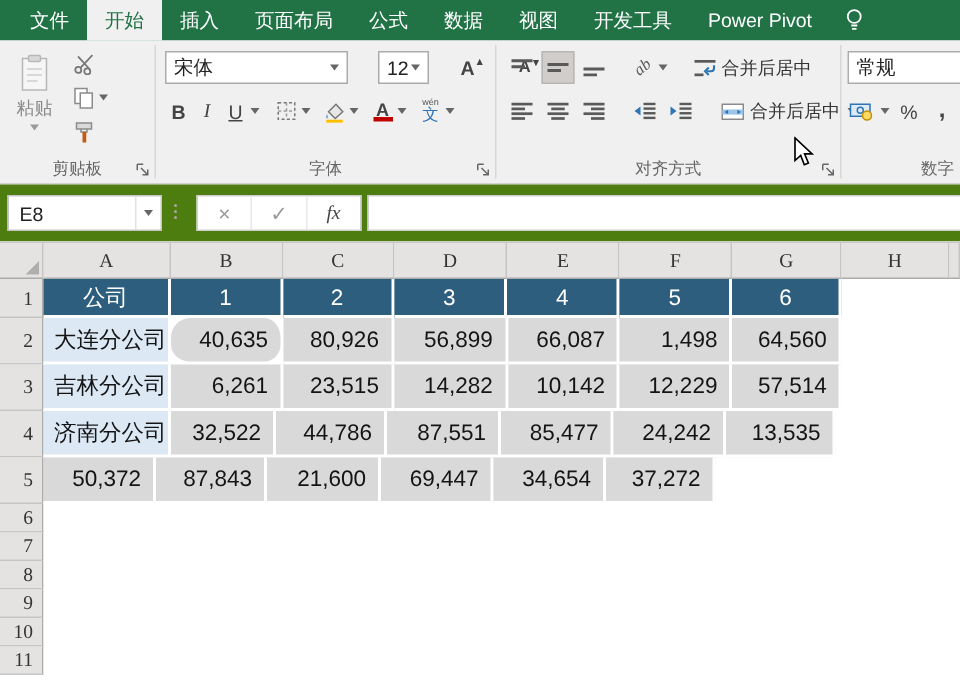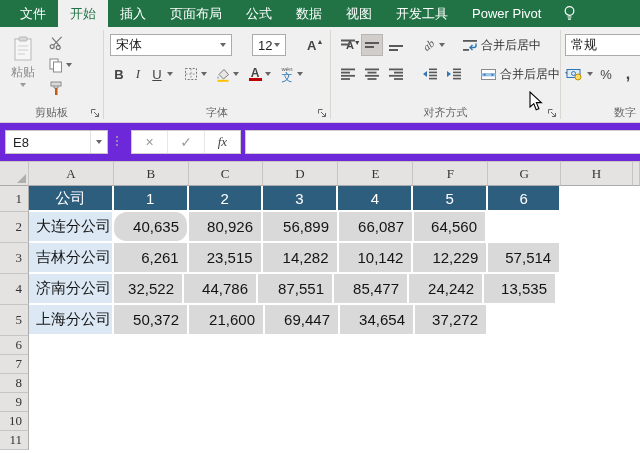--- a/index.html
+++ b/index.html
@@ -35,21 +35,21 @@
   .phon{display:flex;flex-direction:column;align-items:center;line-height:1;}
   .phon .py{font-size:6px;color:#555;}
   .phon .zi{font-size:11px;color:#2E75B6;}
   .pastebtn{position:absolute;left:4px;top:5px;width:38px;height:74px;display:flex;flex-direction:column;align-items:center;justify-content:flex-start;gap:2px;padding-top:4px;font-size:12px;color:#8a8a8a;}
   .clipcol{position:absolute;left:46px;top:4px;display:flex;flex-direction:column;gap:1px;}
   .clipcol .ibtn{height:22px;justify-content:flex-start;padding-left:2px;gap:3px;}
   .dots{display:flex;flex-direction:column;gap:2px;}
   .dots i{width:2px;height:2px;background:#A8A6A4;border-radius:50%;}
 
   
-  .frow{position:absolute;left:0;top:123px;width:640px;height:38px;background:#6d28d9;}
+  .frow{position:absolute;left:0;top:123px;width:640px;height:38px;background:#4d7c0f;}
   .namebox{position:absolute;left:5px;top:7px;width:103px;height:24px;background:#fff;border:1px solid #C6C4C2;display:flex;align-items:center;font-size:13px;color:#222;}
   .namebox .txt{padding-left:7px;flex:1;}
   .namebox .arr{width:17px;height:100%;border-left:1px solid #E3E1DF;display:flex;align-items:center;justify-content:center;}
   .fxwrap{position:absolute;left:131px;top:7px;width:110px;height:24px;background:#fff;border:1px solid #D0CECC;display:flex;align-items:stretch;}
   .fxbtn{flex:1;display:flex;align-items:center;justify-content:center;color:#9a9a9a;font-size:14px;border-right:1px solid #EAE8E6;}
   .fxbtn.fx{color:#444;font-family:"Liberation Serif",serif;font-style:italic;border-right:none;font-size:13px;}
   .finput{position:absolute;left:245px;top:7px;right:0;height:24px;background:#fff;border:1px solid #D0CECC;border-right:none;font-size:13px;color:#222;display:flex;align-items:center;padding-left:6px;}
 
   
   .sheet{position:absolute;left:0;top:161px;width:640px;height:292px;background:#fff;border-top:1px solid #C9C7C5;overflow:hidden;}
@@ -368,20 +368,21 @@
         <div class="cell blank" style="width: 72px; height: 26px;"></div>
         <div class="cell blank" style="width: 7px; height: 26px;"></div>
       </div>
       <div class="grow" style="height: 31px;">
         <div class="rh" style="width: 29px; height: 31px;">2</div>
         <div class="cell compny" style="width: 85px; height: 31px;">大连分公司</div>
         <div class="cell num" style="width: 75px; height: 31px; border-radius: 13px;">40,635</div>
         <div class="cell num" style="width: 74px; height: 31px;">80,926</div>
         <div class="cell num" style="width: 76px; height: 31px;">56,899</div>
         <div class="cell num" style="width: 75px; height: 31px;">66,087</div>
+        <div class="cell num" style="width: 75px; height: 31px;">1,498</div>
         <div class="cell num" style="width: 73px; height: 31px;">64,560</div>
         <div class="cell blank" style="width: 72px; height: 31px;"></div>
         <div class="cell blank" style="width: 7px; height: 31px;"></div>
       </div>
       <div class="grow" style="height: 31px;">
         <div class="rh" style="width: 29px; height: 31px;">3</div>
         <div class="cell compny" style="width: 85px; height: 31px;">吉林分公司</div>
         <div class="cell num" style="width: 75px; height: 31px;">6,261</div>
         <div class="cell num" style="width: 74px; height: 31px;">23,515</div>
         <div class="cell num" style="width: 76px; height: 31px;">14,282</div>
@@ -398,22 +399,22 @@
         <div class="cell num" style="width: 74px; height: 31px;">44,786</div>
         <div class="cell num" style="width: 76px; height: 31px;">87,551</div>
         <div class="cell num" style="width: 75px; height: 31px;">85,477</div>
         <div class="cell num" style="width: 75px; height: 31px;">24,242</div>
         <div class="cell num" style="width: 73px; height: 31px;">13,535</div>
         <div class="cell blank" style="width: 72px; height: 31px;"></div>
         <div class="cell blank" style="width: 7px; height: 31px;"></div>
       </div>
       <div class="grow" style="height: 31px;">
         <div class="rh" style="width: 29px; height: 31px;">5</div>
-        <div class="cell compny" style="width: 85px; height: 31px;">上海分公司</div>
         <div class="cell num" style="width: 75px; height: 31px;">50,372</div>
+        <div class="cell num" style="width: 74px; height: 31px;">87,843</div>
         <div class="cell num" style="width: 76px; height: 31px;">21,600</div>
         <div class="cell num" style="width: 75px; height: 31px;">69,447</div>
         <div class="cell num" style="width: 75px; height: 31px;">34,654</div>
         <div class="cell num" style="width: 73px; height: 31px;">37,272</div>
         <div class="cell blank" style="width: 72px; height: 31px;"></div>
         <div class="cell blank" style="width: 7px; height: 31px;"></div>
       </div>
       <div class="grow" style="height: 19px;">
         <div class="rh" style="width: 29px; height: 19px;">6</div>
         <div class="cell blank" style="width: 611px; height: 19px;"></div>

